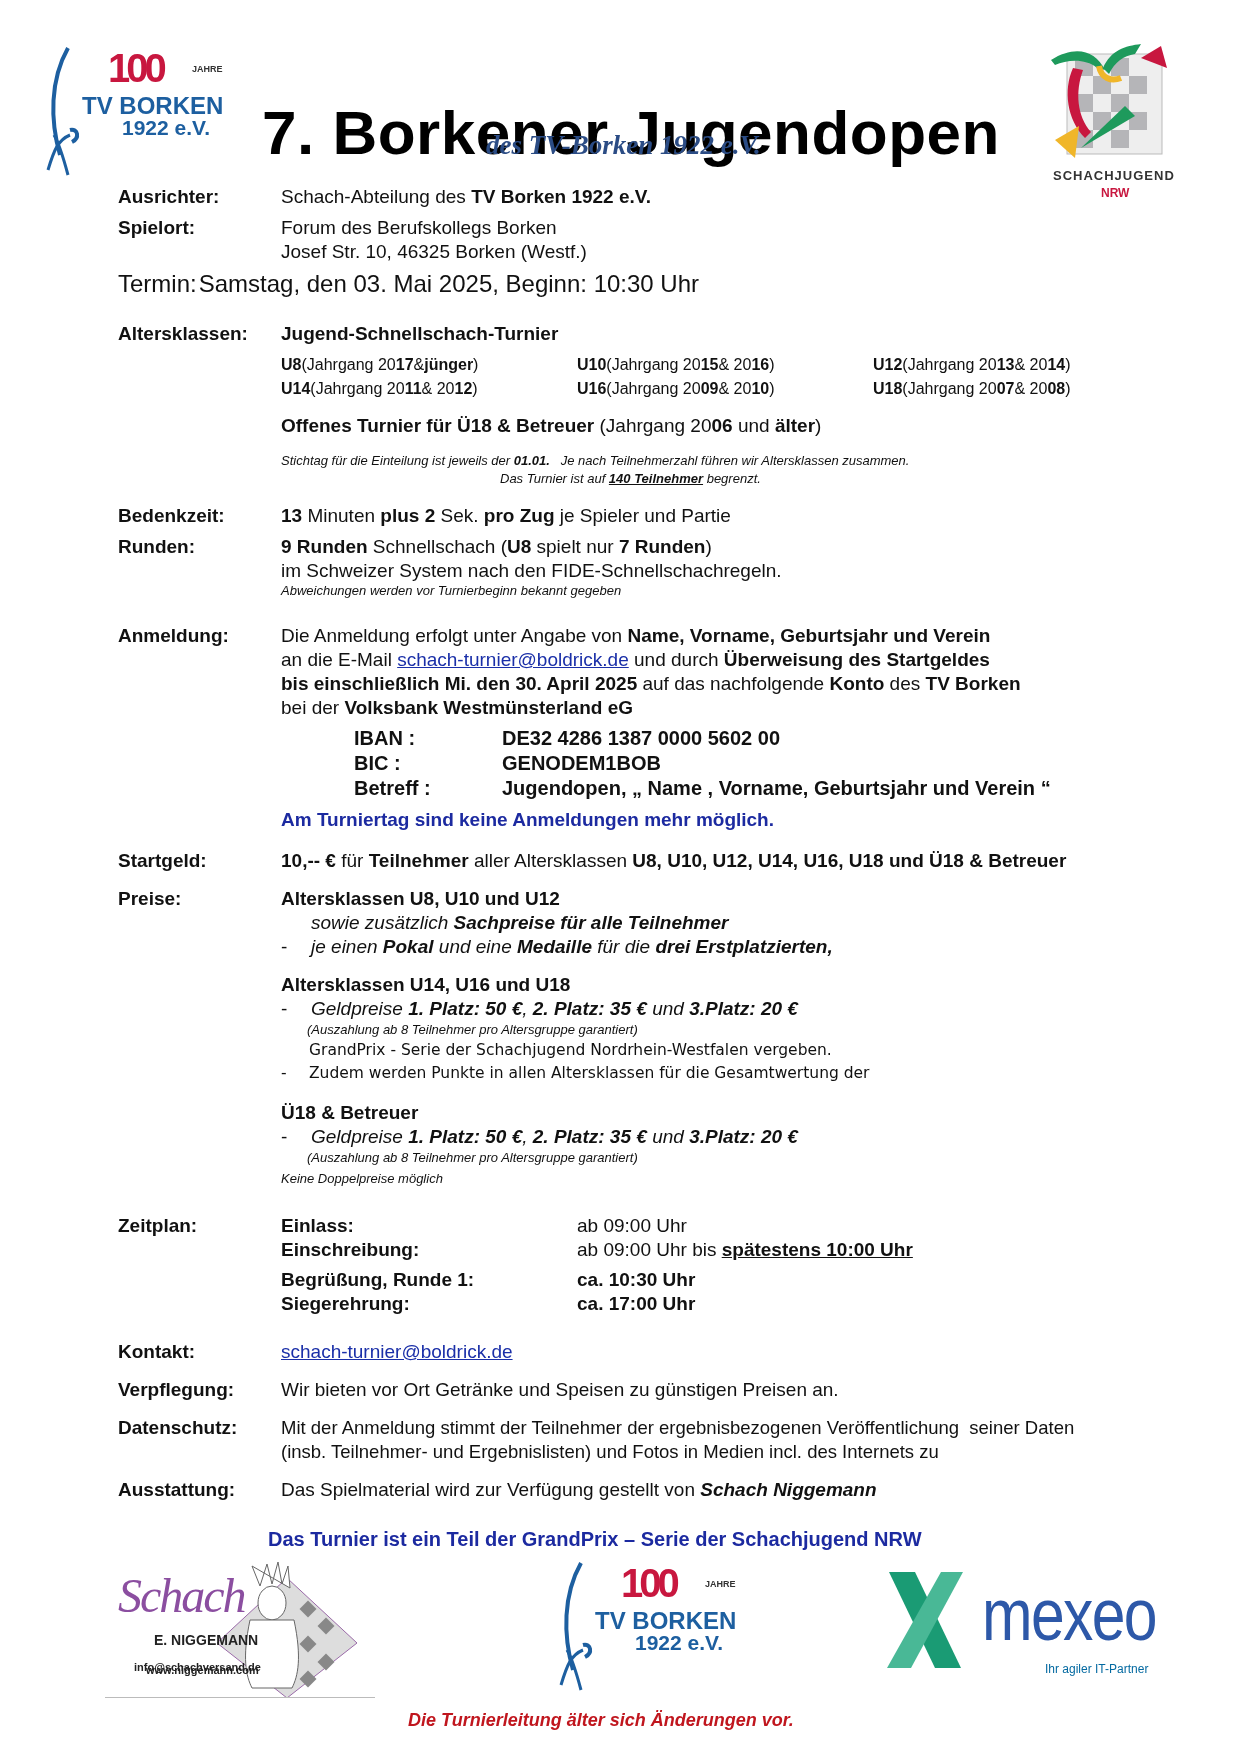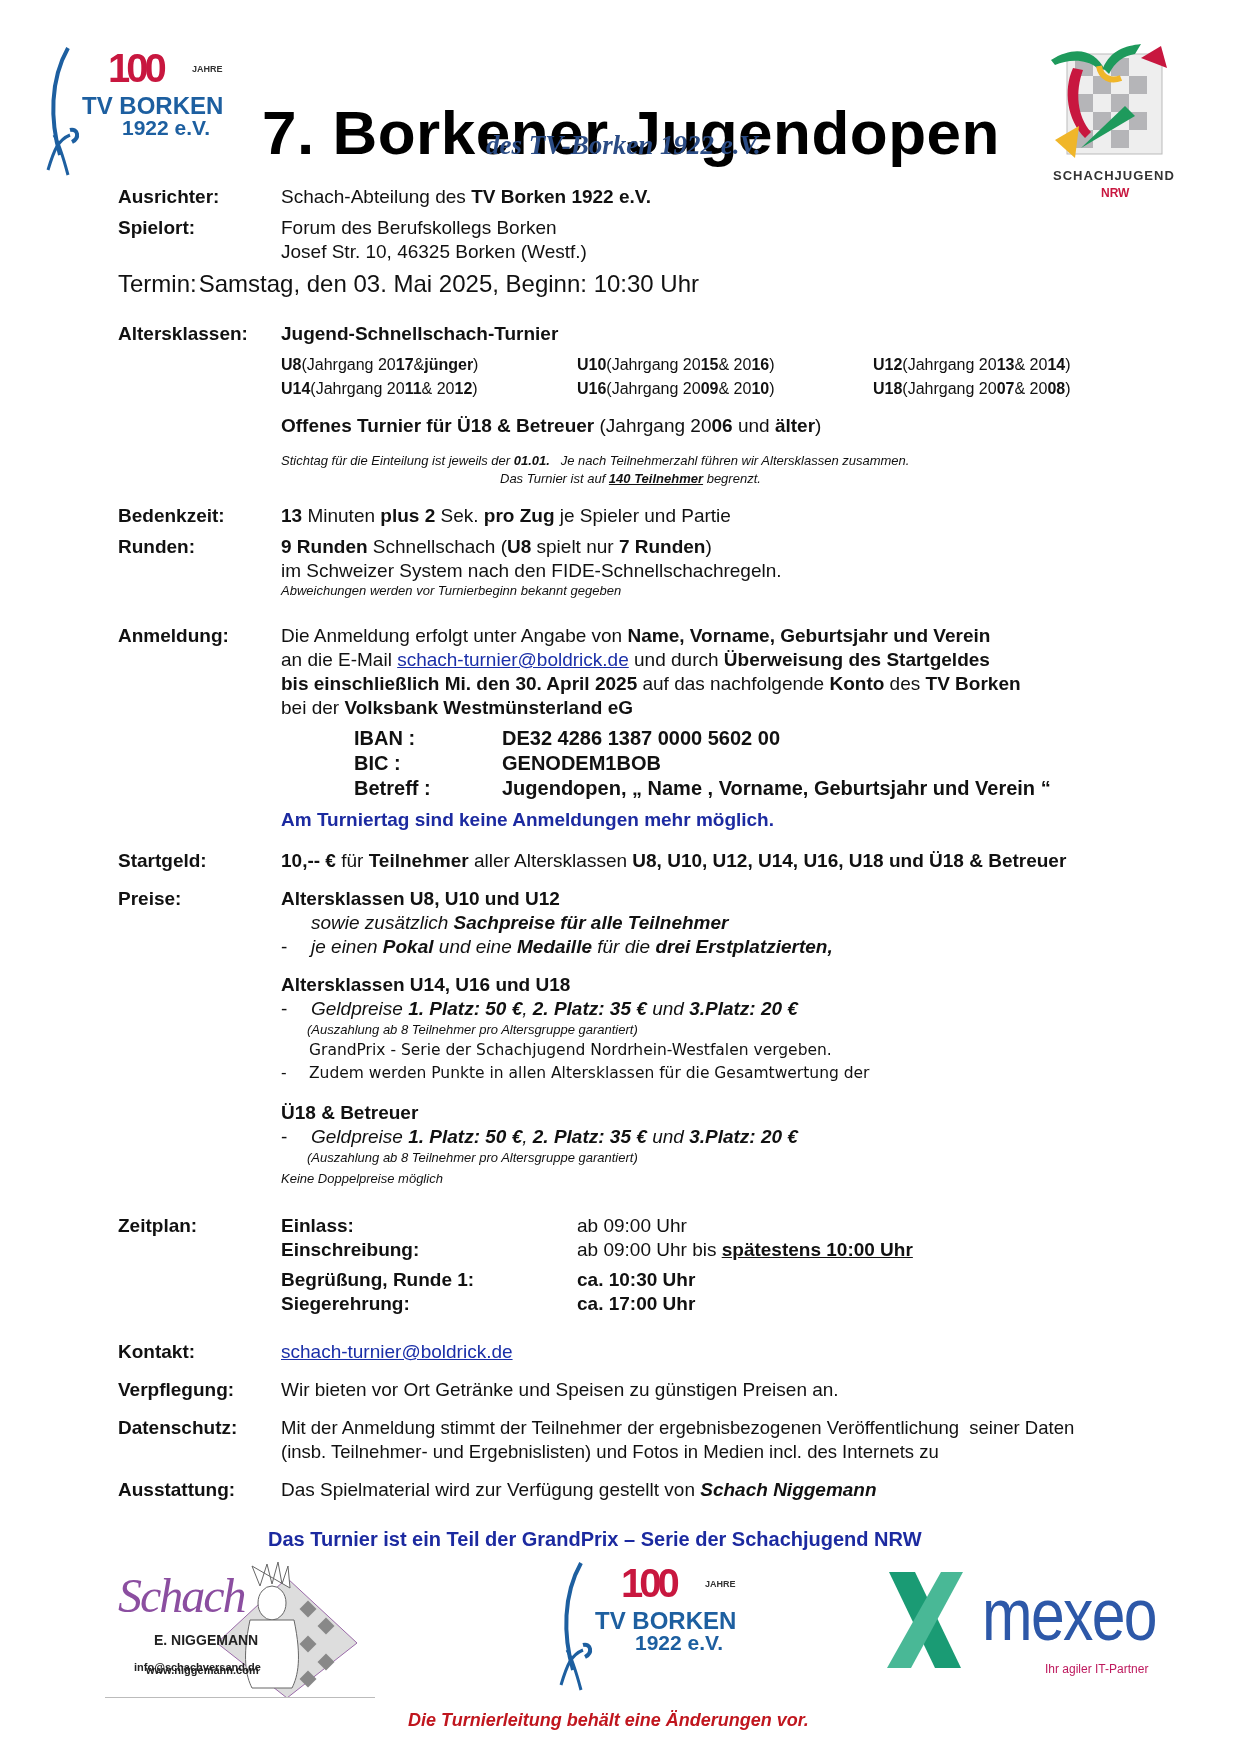--- a/index.html
+++ b/index.html
@@ -239,16 +239,16 @@
   <div class="abs" style="left:42px; top:52px; font-size:24px; font-weight:bold; color:#1d5fa0; white-space:nowrap;">TV BORKEN</div>
   <div class="abs" style="left:82px; top:76px; font-size:21px; font-weight:bold; color:#1d5fa0; white-space:nowrap;">1922 e.V.</div>
 </div>
 
 <div class="abs" style="left:885px; top:1570px; width:280px; height:110px;">
   <svg class="abs" style="left:0; top:0;" width="80" height="100" viewBox="0 0 80 100">
     <polygon points="4,2 30,2 76,98 50,98" fill="#1a9b74"></polygon>
     <polygon points="56,2 78,2 26,98 2,98" fill="#49b896"></polygon>
   </svg>
   <div class="abs" style="left:97px; top:2px; font-size:74px; color:#2d58a8; letter-spacing:-2px; transform:scaleX(0.82); transform-origin:left;">mexeo</div>
-  <div class="abs" style="left:160px; top:92px; font-size:12px; color:#be185d; white-space:nowrap;">Ihr agiler IT-Partner</div>
-</div>
-
-<div class="abs line red b it" style="left:408px; top:1710px; font-size:18px;">Die Turnierleitung behält eine Änderungen vor.</div>
+  <div class="abs" style="left:160px; top:92px; font-size:12px; color:#0369a1; white-space:nowrap;">Ihr agiler IT-Partner</div>
+</div>
+
+<div class="abs line red b it" style="left:408px; top:1710px; font-size:18px;">Die Turnierleitung älter sich Änderungen vor.</div>
 
 </body></html>

